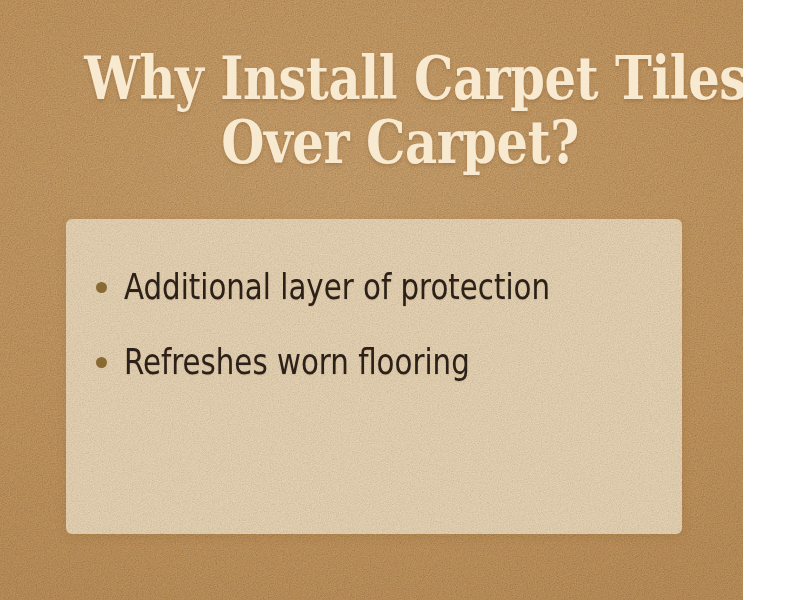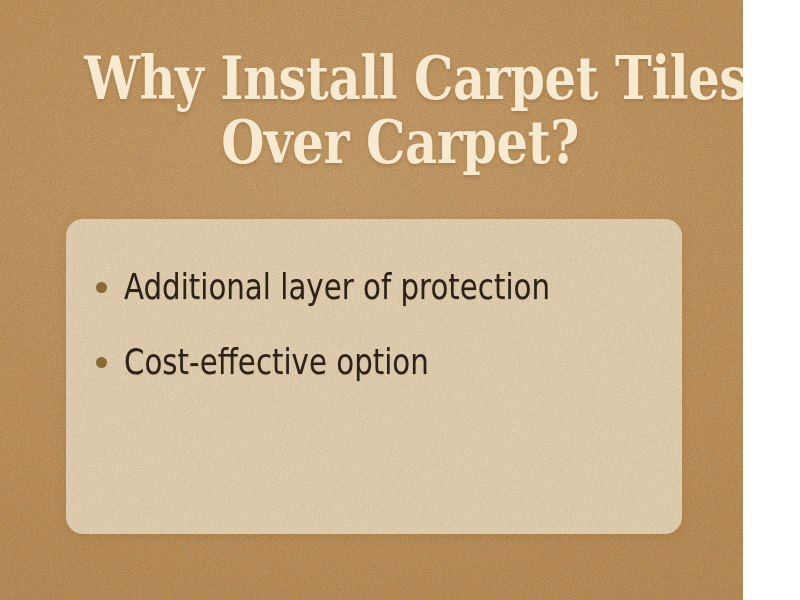--- a/index.html
+++ b/index.html
@@ -71,21 +71,21 @@
 
   
   #bullet-card {
     position: absolute;
     left: 66px;
     top: 219px;
     width: 616px;
     height: 315px;
     box-sizing: border-box;
     background-color: #f2ddbc;
-    border-radius: 17px;
+    border-radius: 6px;
     box-shadow: 0 3px 10px rgba(120, 78, 30, 0.17);
     overflow: hidden;
   }
   #card-noise {
     position: absolute;
     inset: 0;
     opacity: 0.34;
     pointer-events: none;
     mix-blend-mode: multiply;
   }
@@ -162,23 +162,23 @@
       <rect width="616" height="315" filter="url(#grainB)"></rect>
     </svg>
 
     <ul id="bullet-list">
 
       <li class="bullet-item">
         <span class="bullet-dot"></span>
         <span class="bullet-text">Additional layer of protection</span>
       </li>
 
+      <li class="bullet-item">
+        <span class="bullet-dot"></span>
+        <span class="bullet-text">Refreshes worn flooring</span>
+      </li>
 
 
-      <li class="bullet-item">
-        <span class="bullet-dot"></span>
-        <span class="bullet-text">Cost-effective option</span>
-      </li>
 
     </ul>
   </div>
 
 </div>
 
 </body></html>

